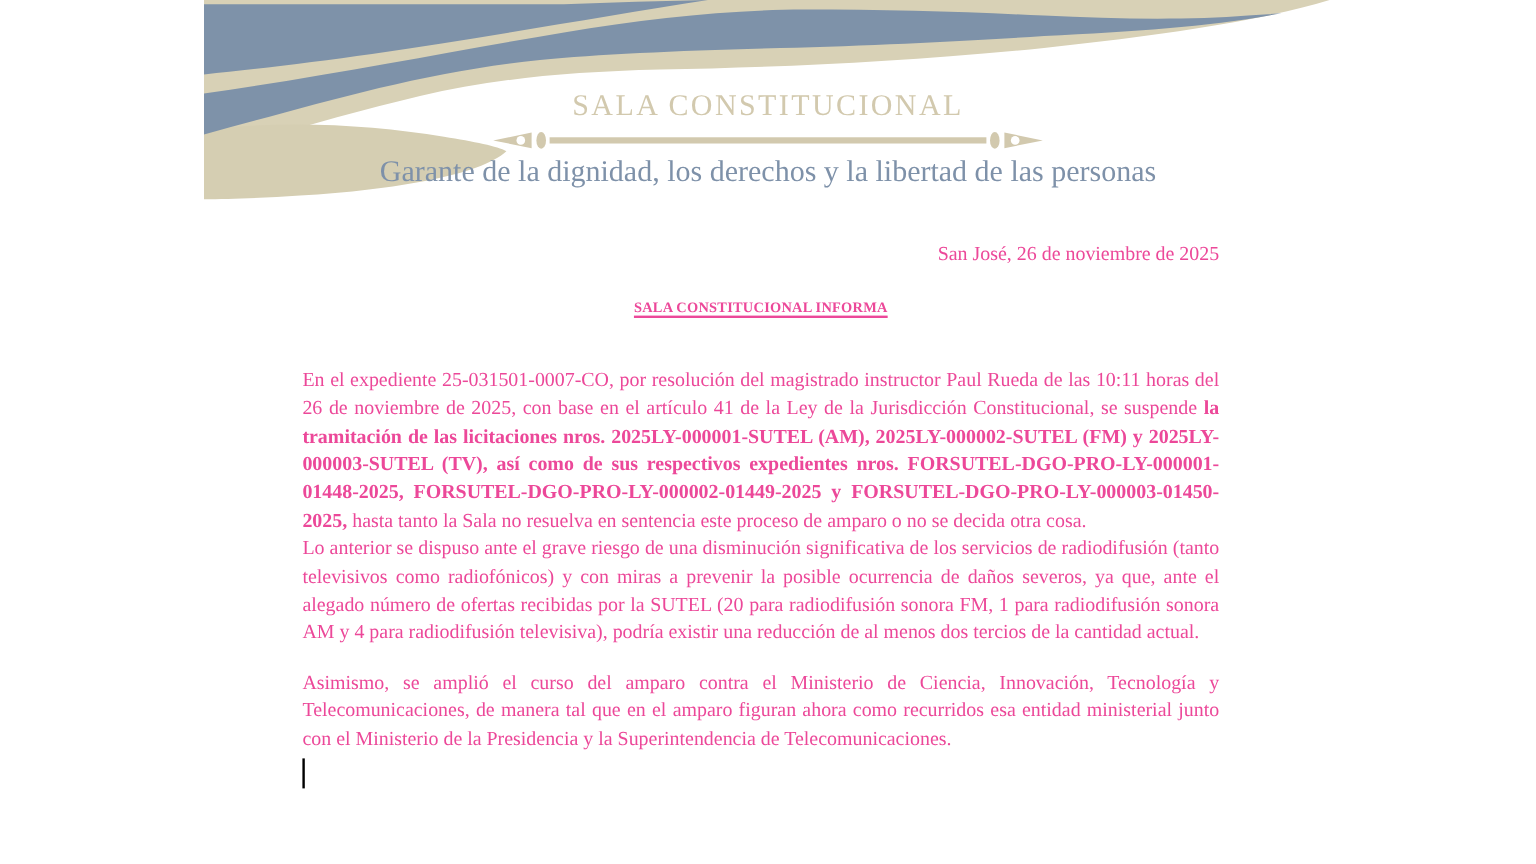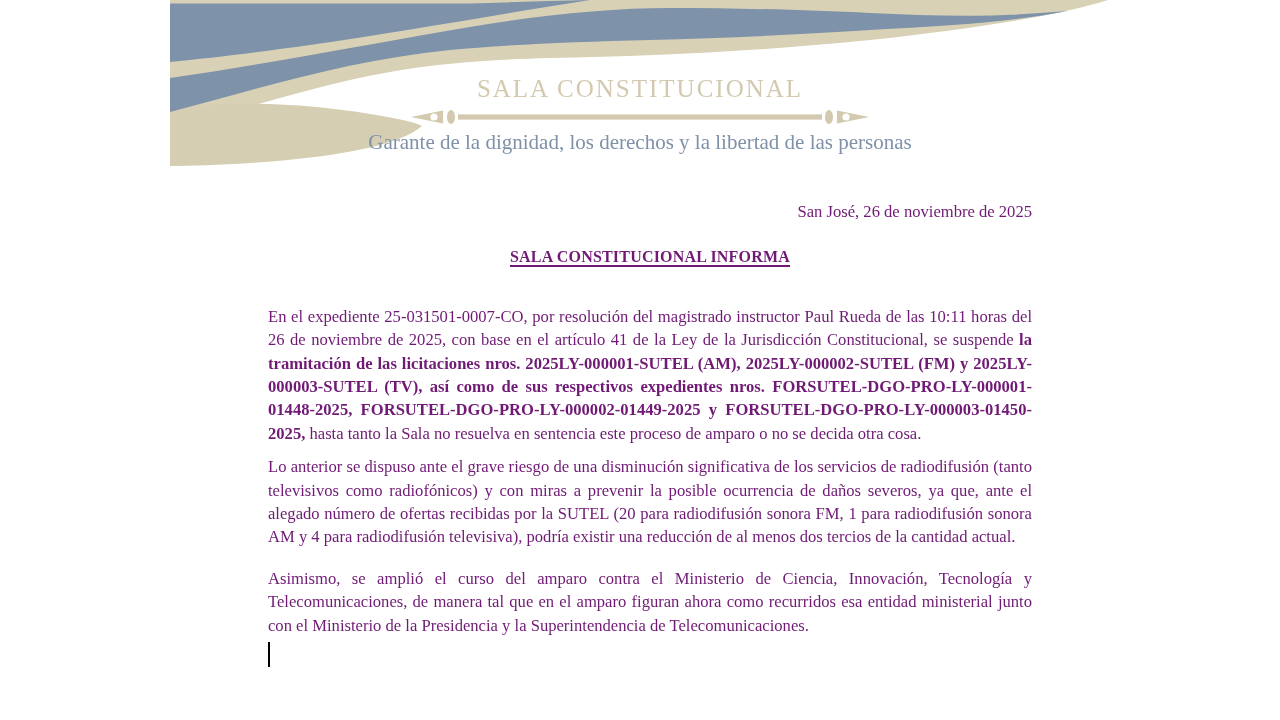--- a/index.html
+++ b/index.html
@@ -12,38 +12,38 @@
   .letterhead { position:absolute; left:170px; top:0; width:940px; height:172px; }
   .swoosh { position:absolute; left:0; top:0; width:940px; height:170px; }
   .lh-title {
     position:absolute; top:75px; left:0; width:100%;
     text-align:center; font-size:25px; letter-spacing:2px;
     color:#d2c9ae; font-weight:400; white-space:nowrap;
   }
   .lh-divider { position:absolute; top:109px; left:50%; transform:translateX(-50%); width:460px; height:16px; }
   .lh-tagline {
     position:absolute; top:130px; left:0; width:100%;
-    text-align:center; font-size:21px; color:#7e91a9; white-space:nowrap;
+    text-align:center; font-size:25px; color:#7e91a9; white-space:nowrap;
   }
 
   
   .doc-body {
-    position:absolute; left:268px; top:196px; width:764px;
-    font-size:16.6px; line-height:23.4px; color:#701a75;
+    position:absolute; left:252px; top:196px; width:764px;
+    font-size:16.6px; line-height:23.4px; color:#ec4899;
   }
   .date-line { text-align:right; margin-top:4px; }
   .doc-heading {
     margin-top:22px; text-align:center;
-    font-size:16px; font-weight:bold;
+    font-size:12px; font-weight:bold;
     text-decoration:underline; text-underline-offset:3px; text-decoration-thickness:1.5px;
     letter-spacing:0.2px;
   }
   .para { text-align:justify; }
   .para-1 { margin-top:36px; }
-  .para-2 { margin-top:10px; }
+  .para-2 { }
   .para-3 { margin-top:18px; }
   .emph { font-weight:bold; text-decoration-thickness:1.5px; text-underline-offset:2px; }
   .caret {
     margin-top:5px; width:2px; height:25px; background:#000;
     animation: blink 1.1s step-end infinite;
   }
   @keyframes blink { 0%,60% {opacity:1;} 61%,100% {opacity:0;} }
 </style>
 </head>
 <body>

